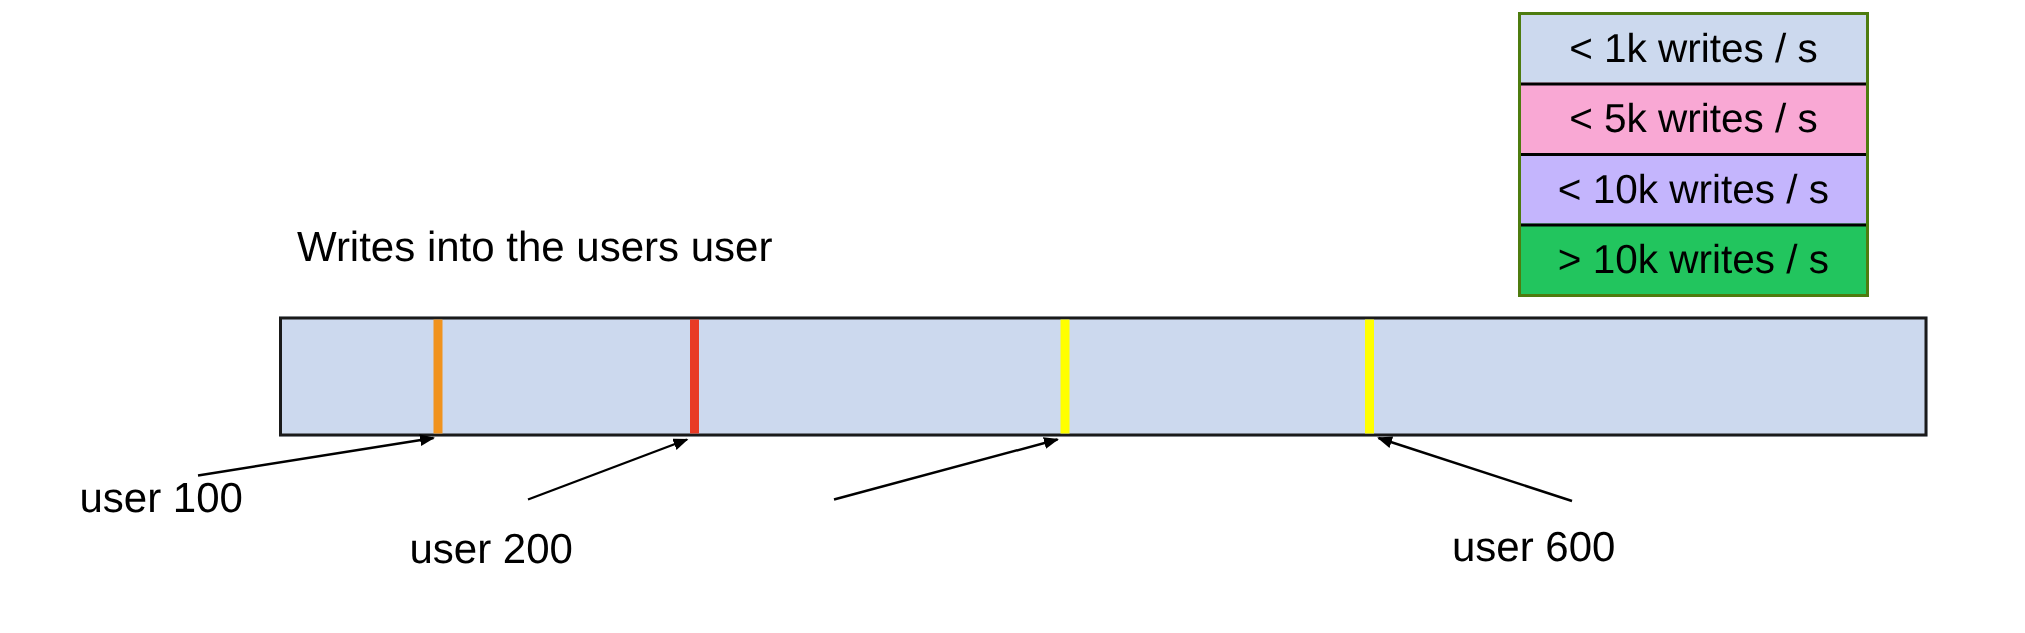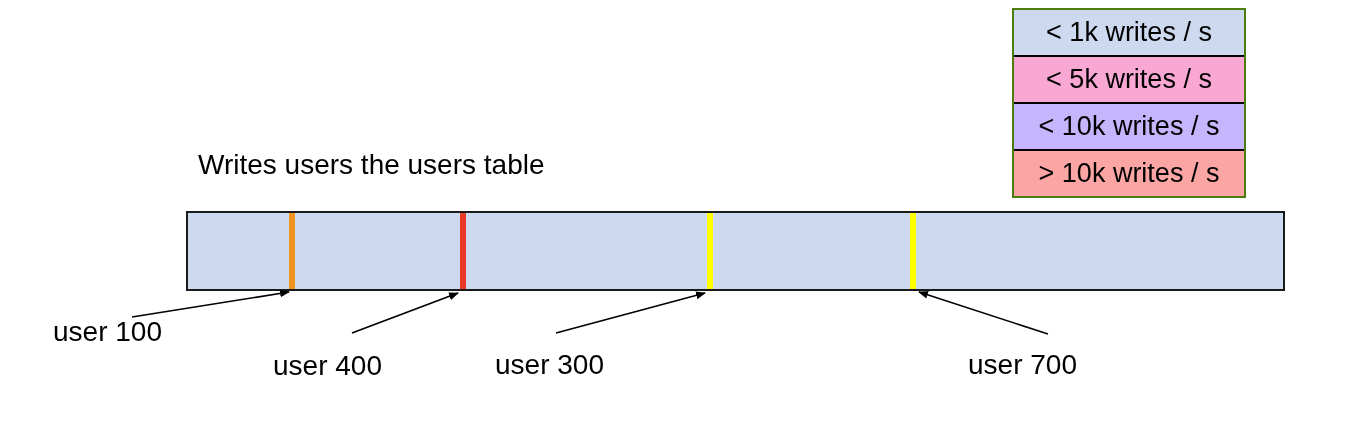--- a/index.html
+++ b/index.html
@@ -74,27 +74,27 @@
     width: 1350px;
     height: 422px;
     pointer-events: none;
   }
 </style>
 </head>
 <body>
 
 <div class="canvas">
 
-  <div class="title">Writes users the users table</div>
+  <div class="title">Writes into the users user</div>
 
   <div class="legend">
     <div class="legend-row" style="background-color: rgb(204, 217, 238);">&lt; 1k writes / s</div>
     <div class="legend-row" style="background-color: #f9a8d4;">&lt; 5k writes / s</div>
     <div class="legend-row" style="background-color: #c4b5fd;">&lt; 10k writes / s</div>
-    <div class="legend-row" style="background-color: #fca5a5;">&gt; 10k writes / s</div>
+    <div class="legend-row" style="background-color: #22c55e;">&gt; 10k writes / s</div>
   </div>
 
   <div class="bar" style="background-color: rgb(204, 217, 238);">
     <div class="stripe stripe-u100" style="background-color: rgb(240, 147, 30);"></div>
     <div class="stripe stripe-u200" style="background-color: rgb(232, 58, 37);"></div>
     <div class="stripe stripe-u300" style="background-color: rgb(255, 255, 0);"></div>
     <div class="stripe stripe-u400" style="background-color: rgb(255, 255, 0);"></div>
   </div>
 
   <svg class="arrows" viewBox="0 0 1350 422" xmlns="http://www.w3.org/2000/svg">
@@ -103,17 +103,16 @@
         <path d="M0,0 L10,4 L0,8 Z" fill="#000000"></path>
       </marker>
     </defs>
     <line x1="132" y1="317" x2="289" y2="292" stroke="#000000" stroke-width="1.6" marker-end="url(#ah)"></line>
     <line x1="352" y1="333" x2="458" y2="293" stroke="#000000" stroke-width="1.6" marker-end="url(#ah)"></line>
     <line x1="556" y1="333" x2="705" y2="293" stroke="#000000" stroke-width="1.6" marker-end="url(#ah)"></line>
     <line x1="1048" y1="334" x2="919" y2="292" stroke="#000000" stroke-width="1.6" marker-end="url(#ah)"></line>
   </svg>
 
   <div class="user-label label-u100">user 100</div>
-  <div class="user-label label-u200">user 400</div>
-  <div class="user-label label-u300">user 300</div>
-  <div class="user-label label-u400">user 700</div>
+  <div class="user-label label-u200">user 200</div>
+  <div class="user-label label-u400">user 600</div>
 
 </div>
 
 </body></html>

